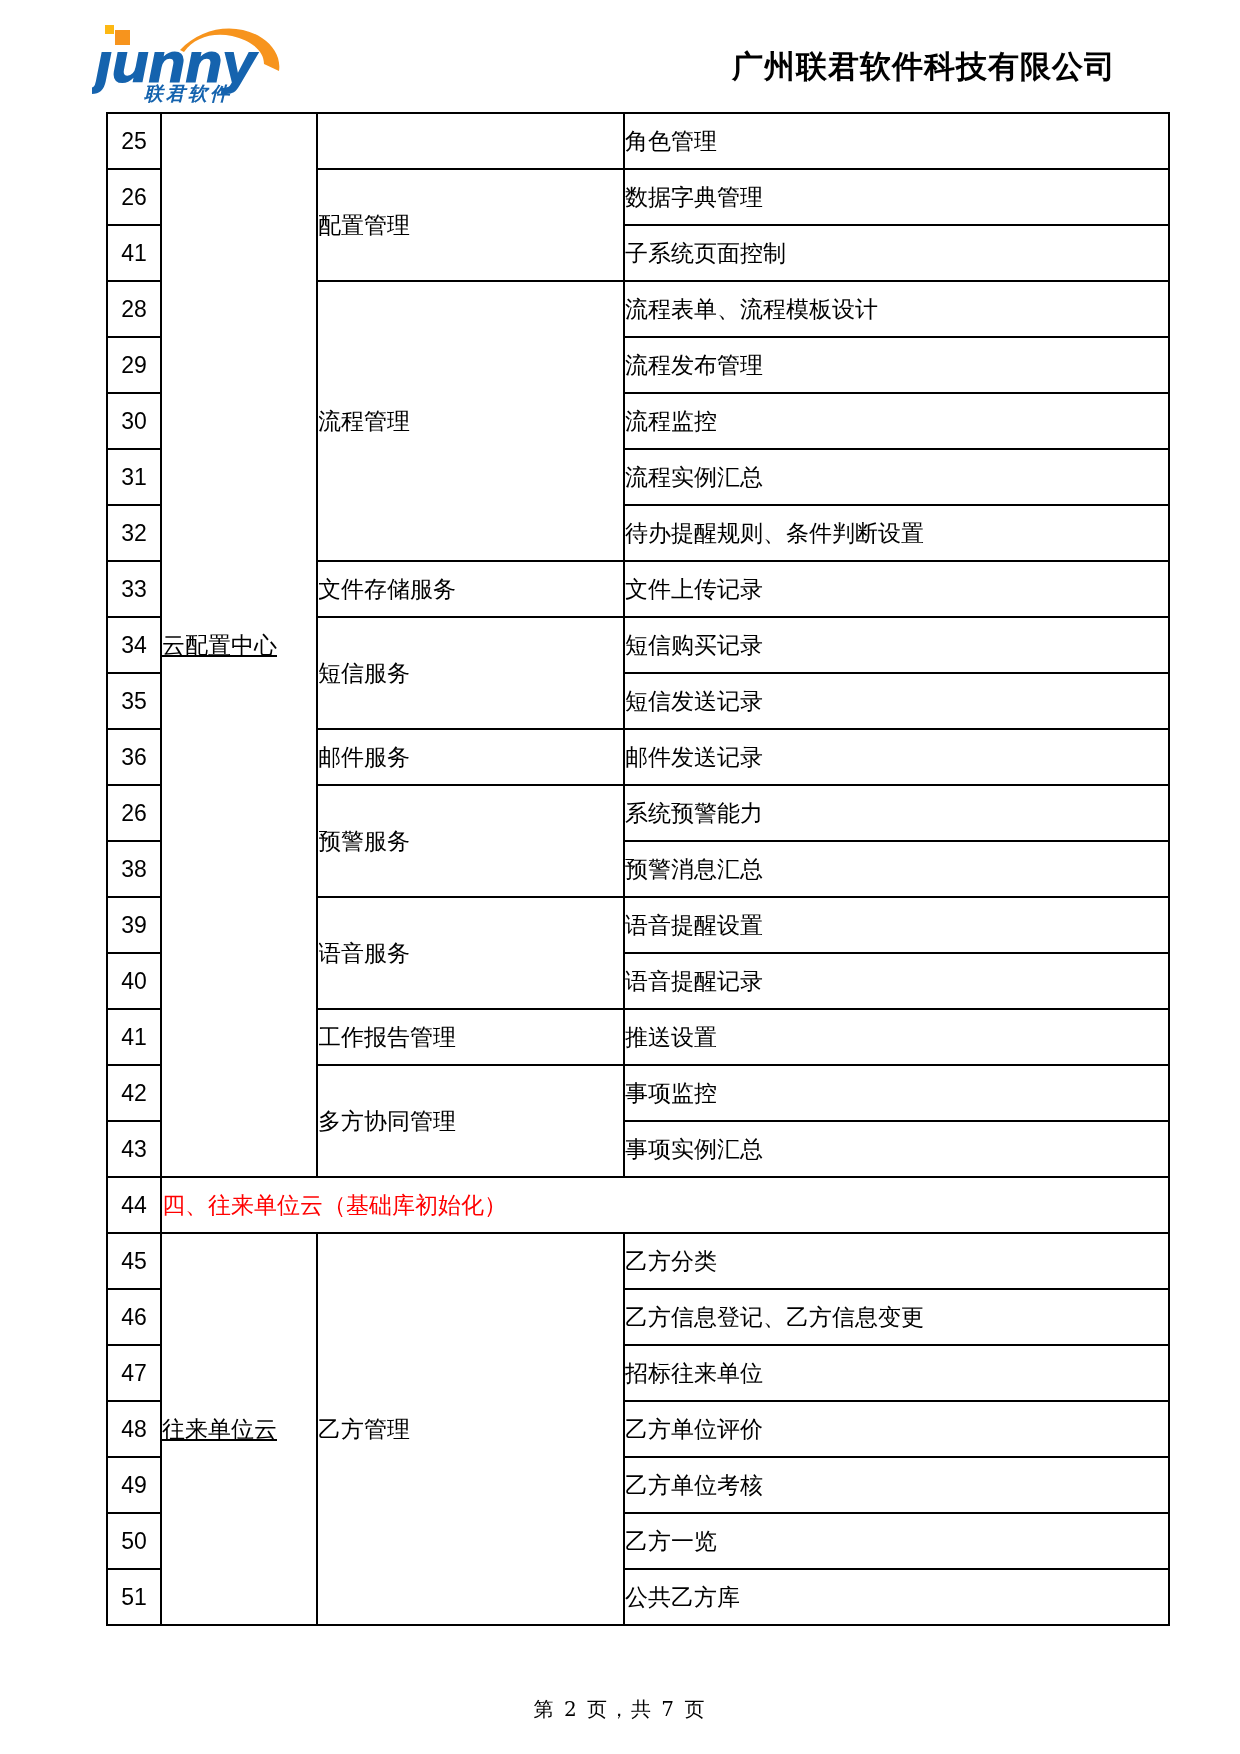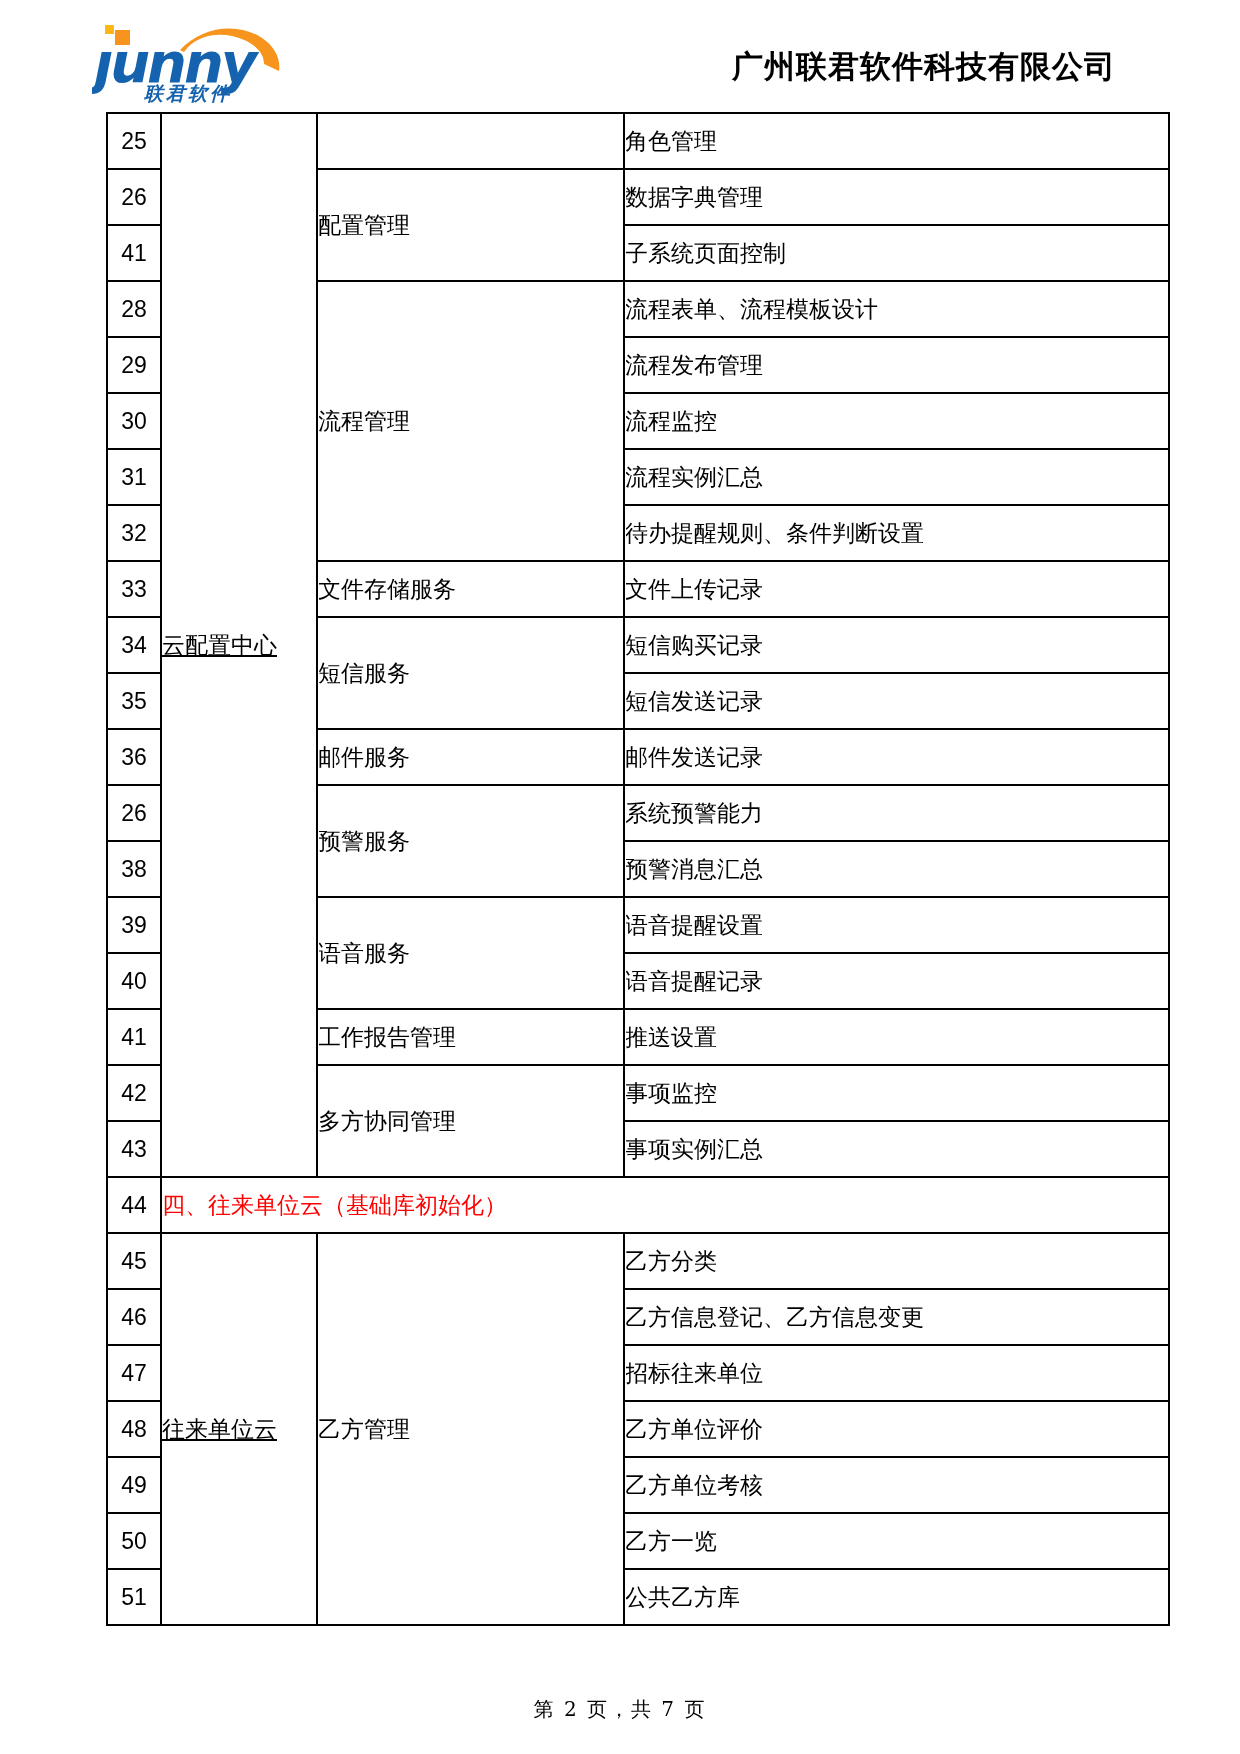--- a/index.html
+++ b/index.html
@@ -30,21 +30,21 @@
     height:54px;
     font-size:23px;
     padding:0;
     vertical-align:middle;
     overflow:hidden;
     white-space:nowrap;
   }
   td.no   { text-align:center; }
   td.cat  { padding-left:6px;text-decoration:underline;  }
   td.sub  { padding-left:9px;border-radius:14px;  }
-  td.feat { padding-left:9px;border-radius:7px;  }
+  td.feat { padding-left:9px;  }
   td.section { font-weight:normal; padding-left:9px; }
 
   
   .footer {
     position:absolute; top:1696px; left:0; width:100%;
     text-align:center;
     font-family:"DejaVu Serif","Liberation Serif",serif;
     font-size:20px; letter-spacing:2px;
   }
 </style>

